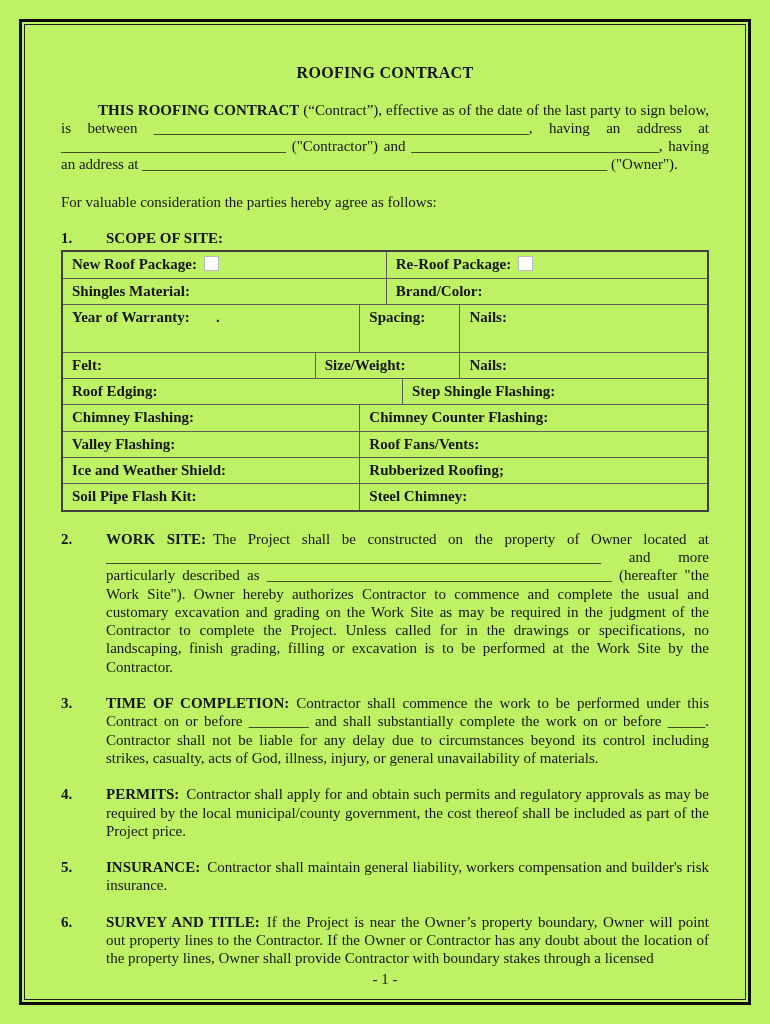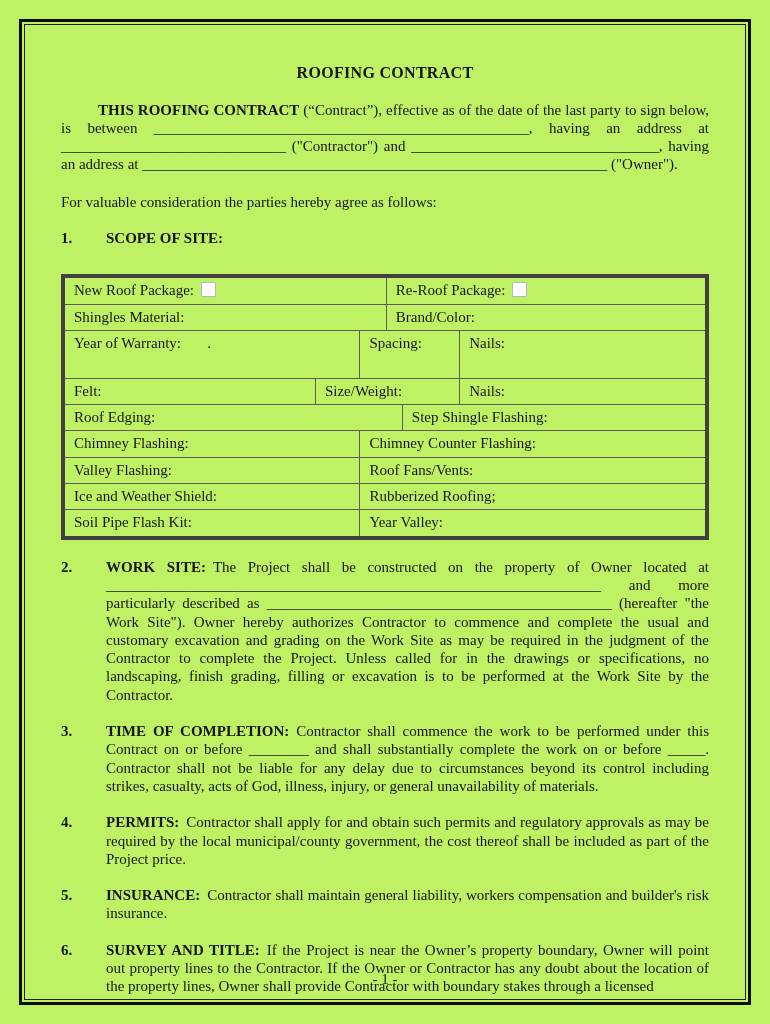--- a/index.html
+++ b/index.html
@@ -10,21 +10,21 @@
   .frame { position:absolute; inset:19px; border:3px solid #0c0c0c; padding:2px; box-sizing:border-box; }
   .frame-inner { width:100%; height:100%; border:1px solid #1e1e1e; box-sizing:border-box; }
   .content { position:absolute; top:25px; left:25px; right:25px; bottom:25px; padding:30px 36px 0; box-sizing:border-box; font-size:15px; line-height:1.22; }
   .doc-title { text-align:center; font-weight:bold; font-size:16px; margin:8px 0 0; letter-spacing:0.3px; }
   .intro { margin:18px 0 0; text-align:justify; text-indent:37px; }
   .consideration { margin:19px 0 0; }
   .clause { display:flex; margin-top:18px; }
   .clause-num { width:45px; flex:none; font-weight:bold; }
   .clause-body { flex:1; text-align:justify; }
   .clause-title { font-weight:bold; margin-right:7px; }
-  .scope-table { width:100%; border-collapse:collapse; table-layout:fixed; margin-top:27px; border:4px solid #404040; }
+  .scope-table { width:100%; border-collapse:collapse; table-layout:fixed; margin-top:3px; border:2px solid #404040;font-weight:bold; }
   .scope-table td {
     border:1px solid #5d5d5d; padding:3px 9px 4px; vertical-align:top;
     height:25px; box-sizing:border-box; overflow:hidden; white-space:nowrap;
   }
   .scope-table tr.tall td { height:48px; }
   .checkbox {
     display:inline-block; width:13px; height:13px; border:1px solid #b3bac1;
     background:#fdfdfd; margin-left:7px; vertical-align:-2px;
   }
   .footer { position:absolute; left:0; right:0; bottom:36px; text-align:center; font-size:15px; color:#1a1a1a; }
@@ -88,21 +88,21 @@
             <tr>
               <td class="cell" colspan="2"><span class="cell-label">Valley Flashing:</span></td>
               <td class="cell" colspan="4"><span class="cell-label">Roof Fans/Vents:</span></td>
             </tr>
             <tr>
               <td class="cell" colspan="2"><span class="cell-label">Ice and Weather Shield:</span></td>
               <td class="cell" colspan="4"><span class="cell-label">Rubberized Roofing;</span></td>
             </tr>
             <tr>
               <td class="cell" colspan="2"><span class="cell-label">Soil Pipe Flash Kit:</span></td>
-              <td class="cell" colspan="4"><span class="cell-label">Year Valley:</span></td>
+              <td class="cell" colspan="4"><span class="cell-label">Steel Chimney:</span></td>
             </tr>
           </tbody>
         </table>
         <div class="clause">
           <span class="clause-num">2.</span>
           <div class="clause-body"><span class="clause-title">WORK SITE:</span><span class="clause-text">The Project shall be constructed on the property of Owner located at __________________________________________________________________ and more particularly described as ______________________________________________ (hereafter "the Work Site").  Owner hereby authorizes Contractor to commence and complete the usual and customary excavation and grading on the Work Site as may be required in the judgment of the Contractor to complete the Project.  Unless called for in the drawings or specifications, no landscaping, finish grading, filling or excavation is to be performed at the Work Site by the Contractor.</span></div>
         </div>
         <div class="clause">
           <span class="clause-num">3.</span>
           <div class="clause-body"><span class="clause-title">TIME OF COMPLETION:</span><span class="clause-text">Contractor shall commence the work to be performed under this Contract on or before ________ and shall substantially complete the work on or before _____.  Contractor shall not be liable for any delay due to circumstances beyond its control including strikes, casualty, acts of God, illness, injury, or general unavailability of materials.</span></div>

